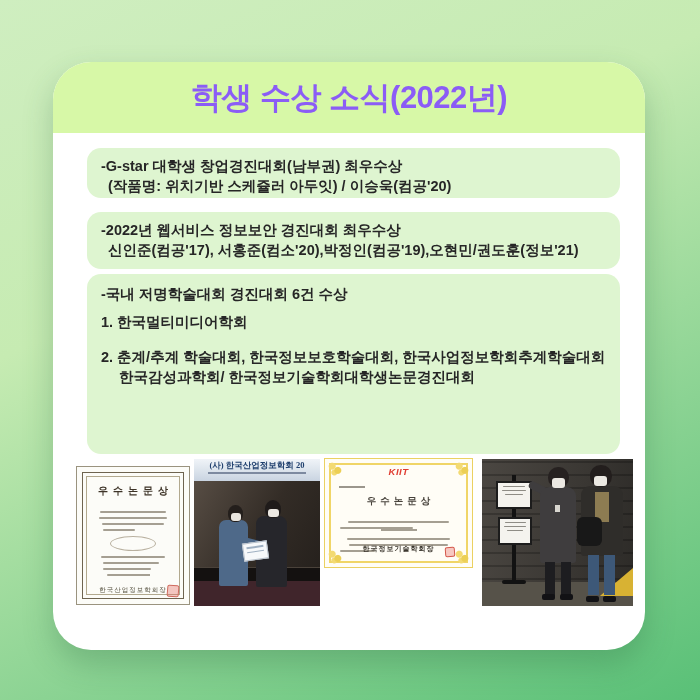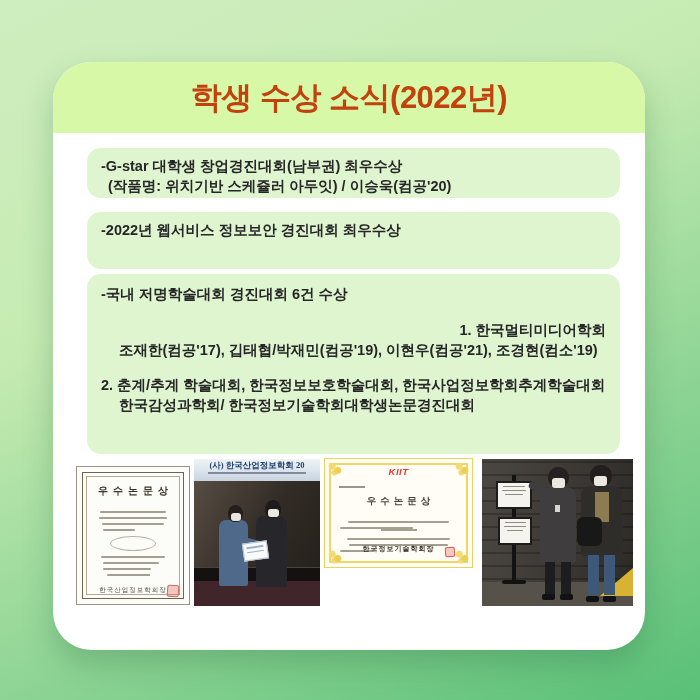--- a/index.html
+++ b/index.html
@@ -12,35 +12,35 @@
   .card {
     position:absolute; left:53px; top:62px; width:592px; height:588px;
     background:#ffffff; border-radius:38px;
     box-shadow:0 14px 30px rgba(40,100,60,.28);
     overflow:hidden;
   }
   .card-header {
     position:absolute; left:0; top:0; width:100%; height:71px;
     background:#d7f8a7; display:flex; align-items:center; justify-content:center;
   }
-  .card-title { font-size:31px; font-weight:800; color:#c2410c; letter-spacing:-0.5px; }
+  .card-title { font-size:31px; font-weight:800; color:#8b5cf6; letter-spacing:-0.5px; }
 
   .award-box {
     position:absolute; left:34px; width:533px;
     background:#def5d0; border-radius:14px;
     padding:8px 14px; color:#262626;
     font-size:14.5px; font-weight:700; line-height:20px;
     overflow:hidden; white-space:nowrap;
   }
   .box-1 { top:86px;  height:50px; }
   .box-2 { top:150px; height:57px; }
   .box-3 { top:212px; height:180px; padding-top:10px; }
   .indent { padding-left:7px; }
   .indent2 { padding-left:18px; }
-  .mt-a { margin-top:16px;text-align:right; }
+  .mt-a { margin-top:8px; }
   .mt-b { margin-top:15px; }
 
   
   .photo { position:absolute; overflow:hidden; }
   .photo-1 { left:23px;  top:404px; width:114px; height:139px; background:#fcfcf8; border:1px solid #9a937f; }
   .photo-2 { left:141px; top:397px; width:126px; height:147px; background:#332c27; }
   .photo-3 { left:271px; top:396px; width:149px; height:110px; background:#fffdf6; border:1px solid #eBD161; }
   .photo-4 { left:429px; top:397px; width:151px; height:147px; background:#44413c; }
 
   
@@ -132,26 +132,26 @@
     <div class="card-title">학생 수상 소식(2022년)</div>
   </div>
 
   <div class="award-box box-1">
     <div>-G-star 대학생 창업경진대회(남부권) 최우수상</div>
     <div class="indent">(작품명: 위치기반 스케쥴러 아두잇) / 이승욱(컴공'20)</div>
   </div>
 
   <div class="award-box box-2">
     <div>-2022년 웹서비스 정보보안 경진대회 최우수상</div>
+    <div class="indent">신인준(컴공'17), 서홍준(컴소'20),박정인(컴공'19),오현민/권도훈(정보'21)</div>
   </div>
 
   <div class="award-box box-3">
     <div>-국내 저명학술대회 경진대회 6건 수상</div>
     <div class="mt-a">1. 한국멀티미디어학회</div>
-    <div class="indent2">조재한(컴공'17), 깁태협/박재민(컴공'19), 이현우(컴공'21), 조경현(컴소'19)</div>
     <div class="mt-b">2. 춘계/추계 학술대회, 한국정보보호학술대회, 한국사업정보학회추계학술대회</div>
     <div class="indent2">한국감성과학회/ 한국정보기술학회대학생논문경진대회</div>
   </div>
 
   <div class="photo photo-1">
     <div class="c1-frame"></div>
     <div class="c1-frame2"></div>
     <div class="c1-title">우수논문상</div>
     <div class="c1-body">
       <div class="bar" style="width:82%"></div>

